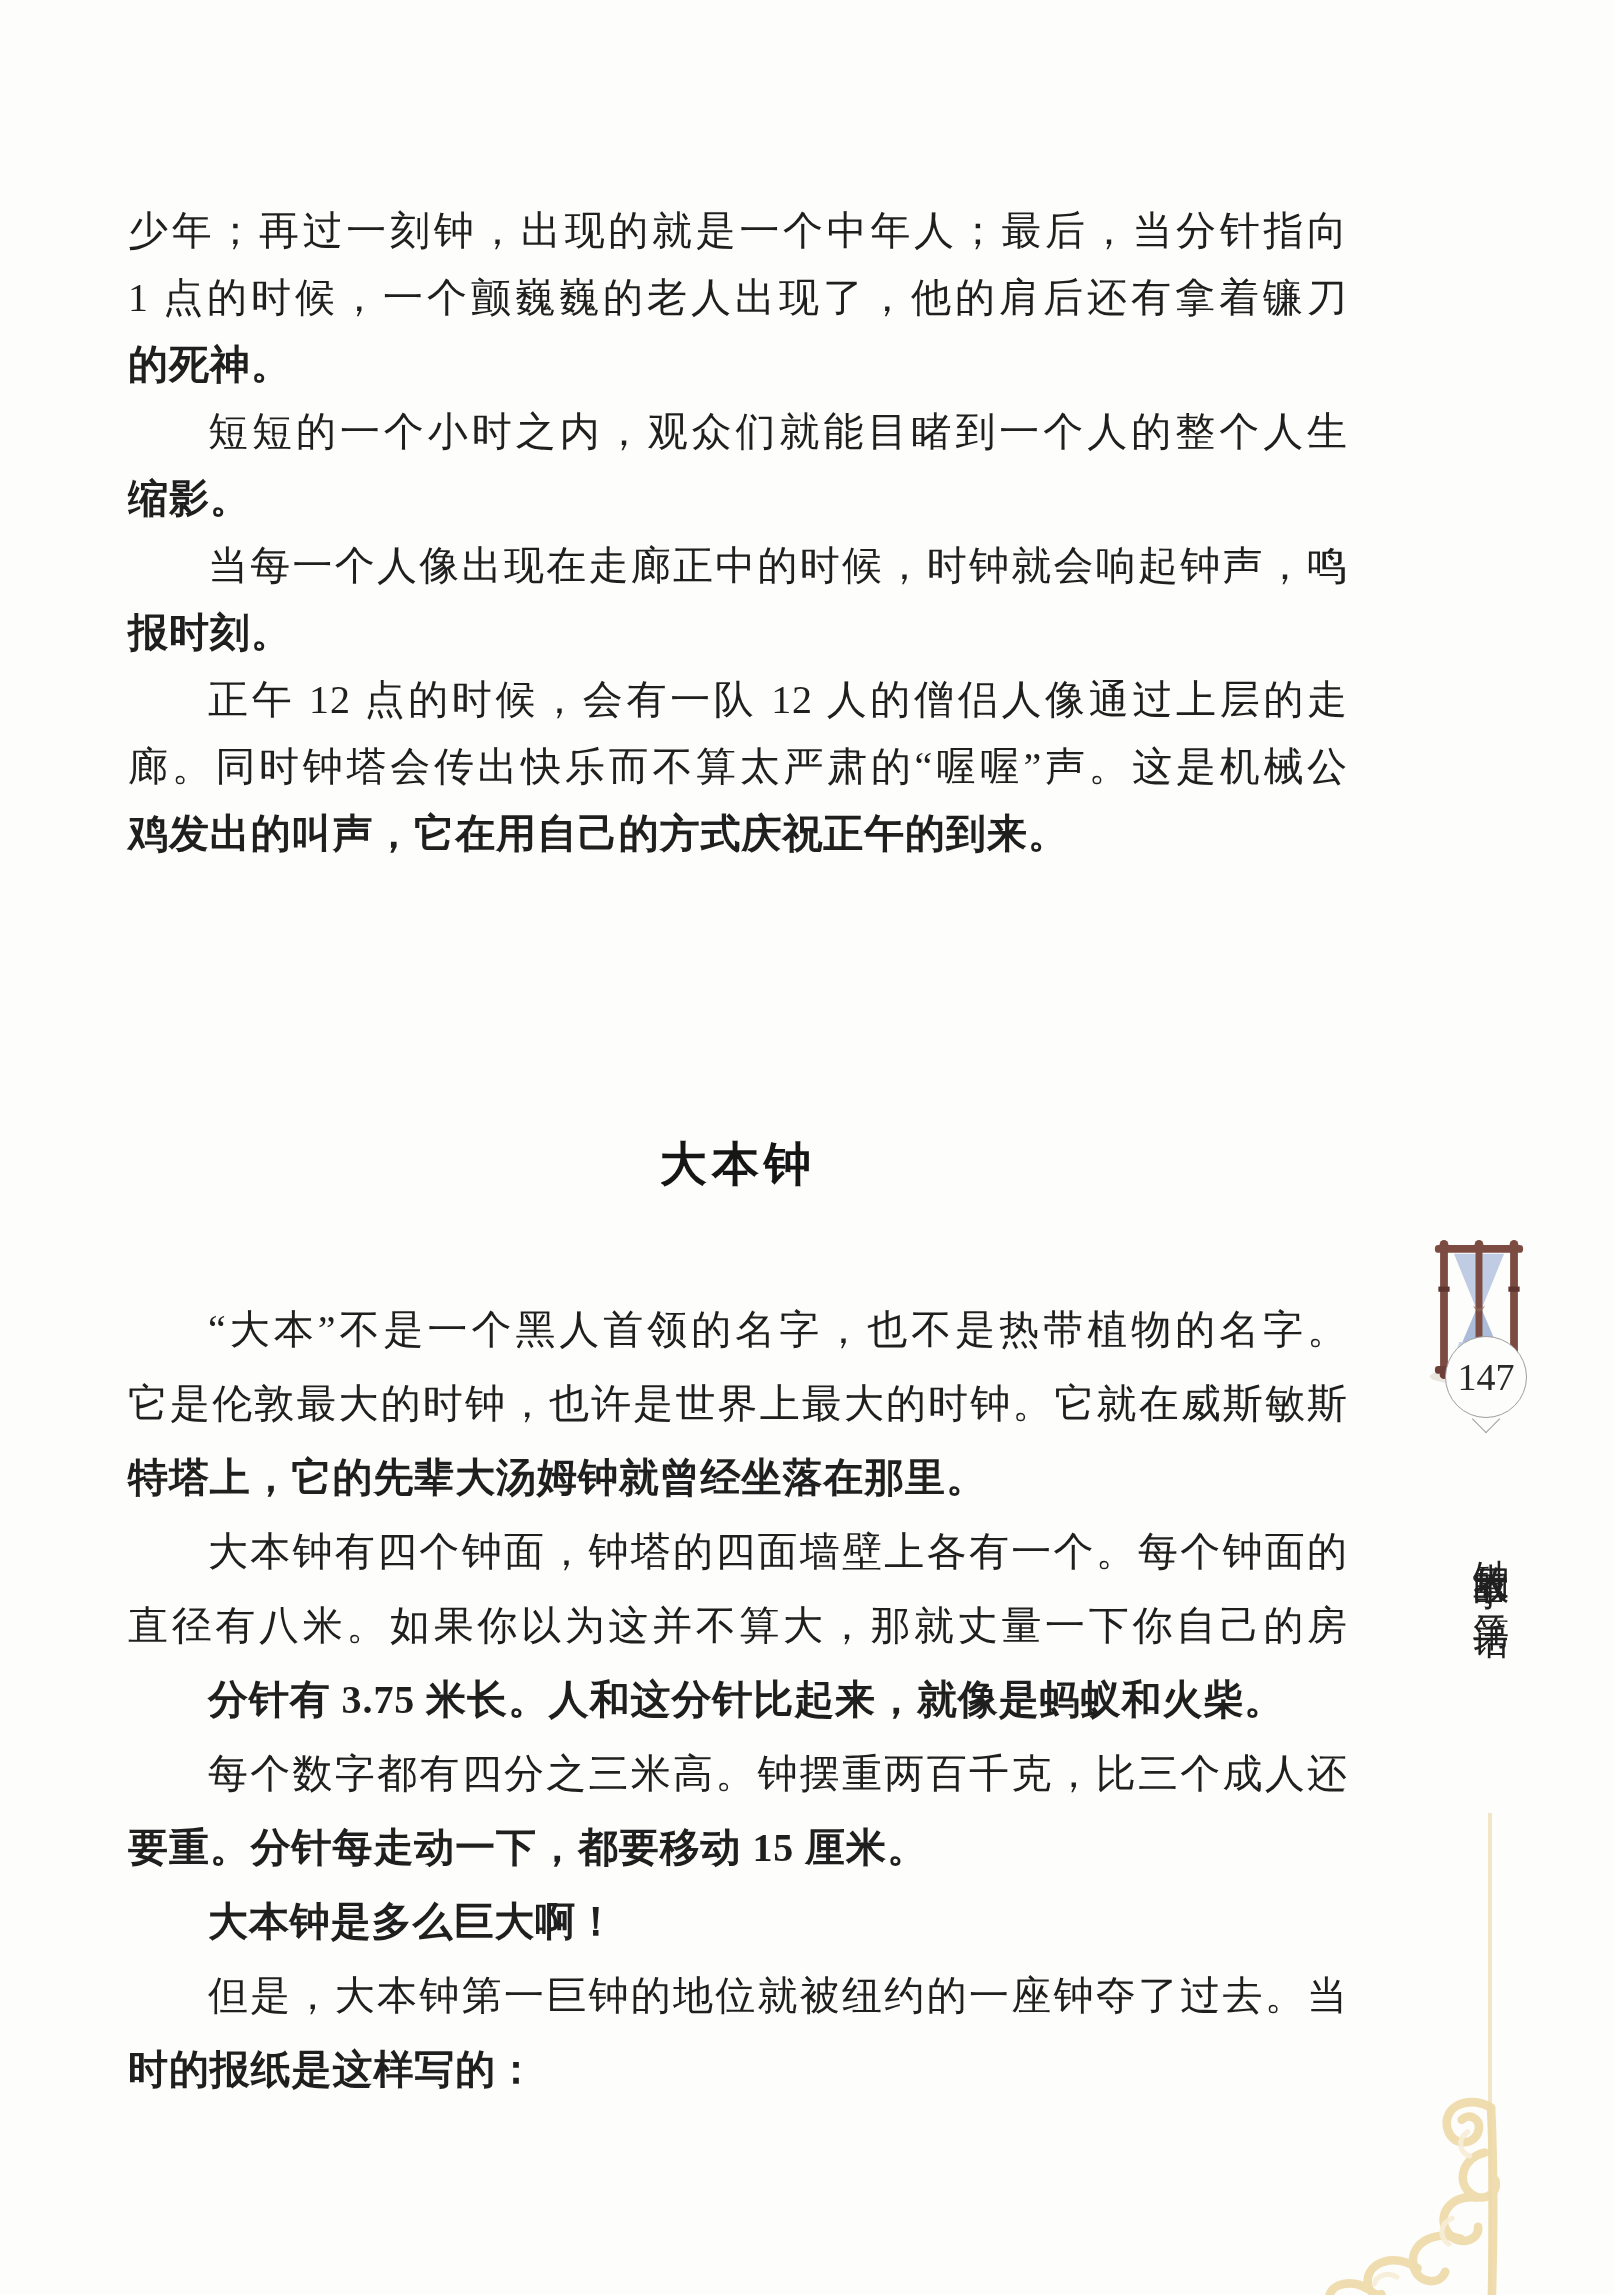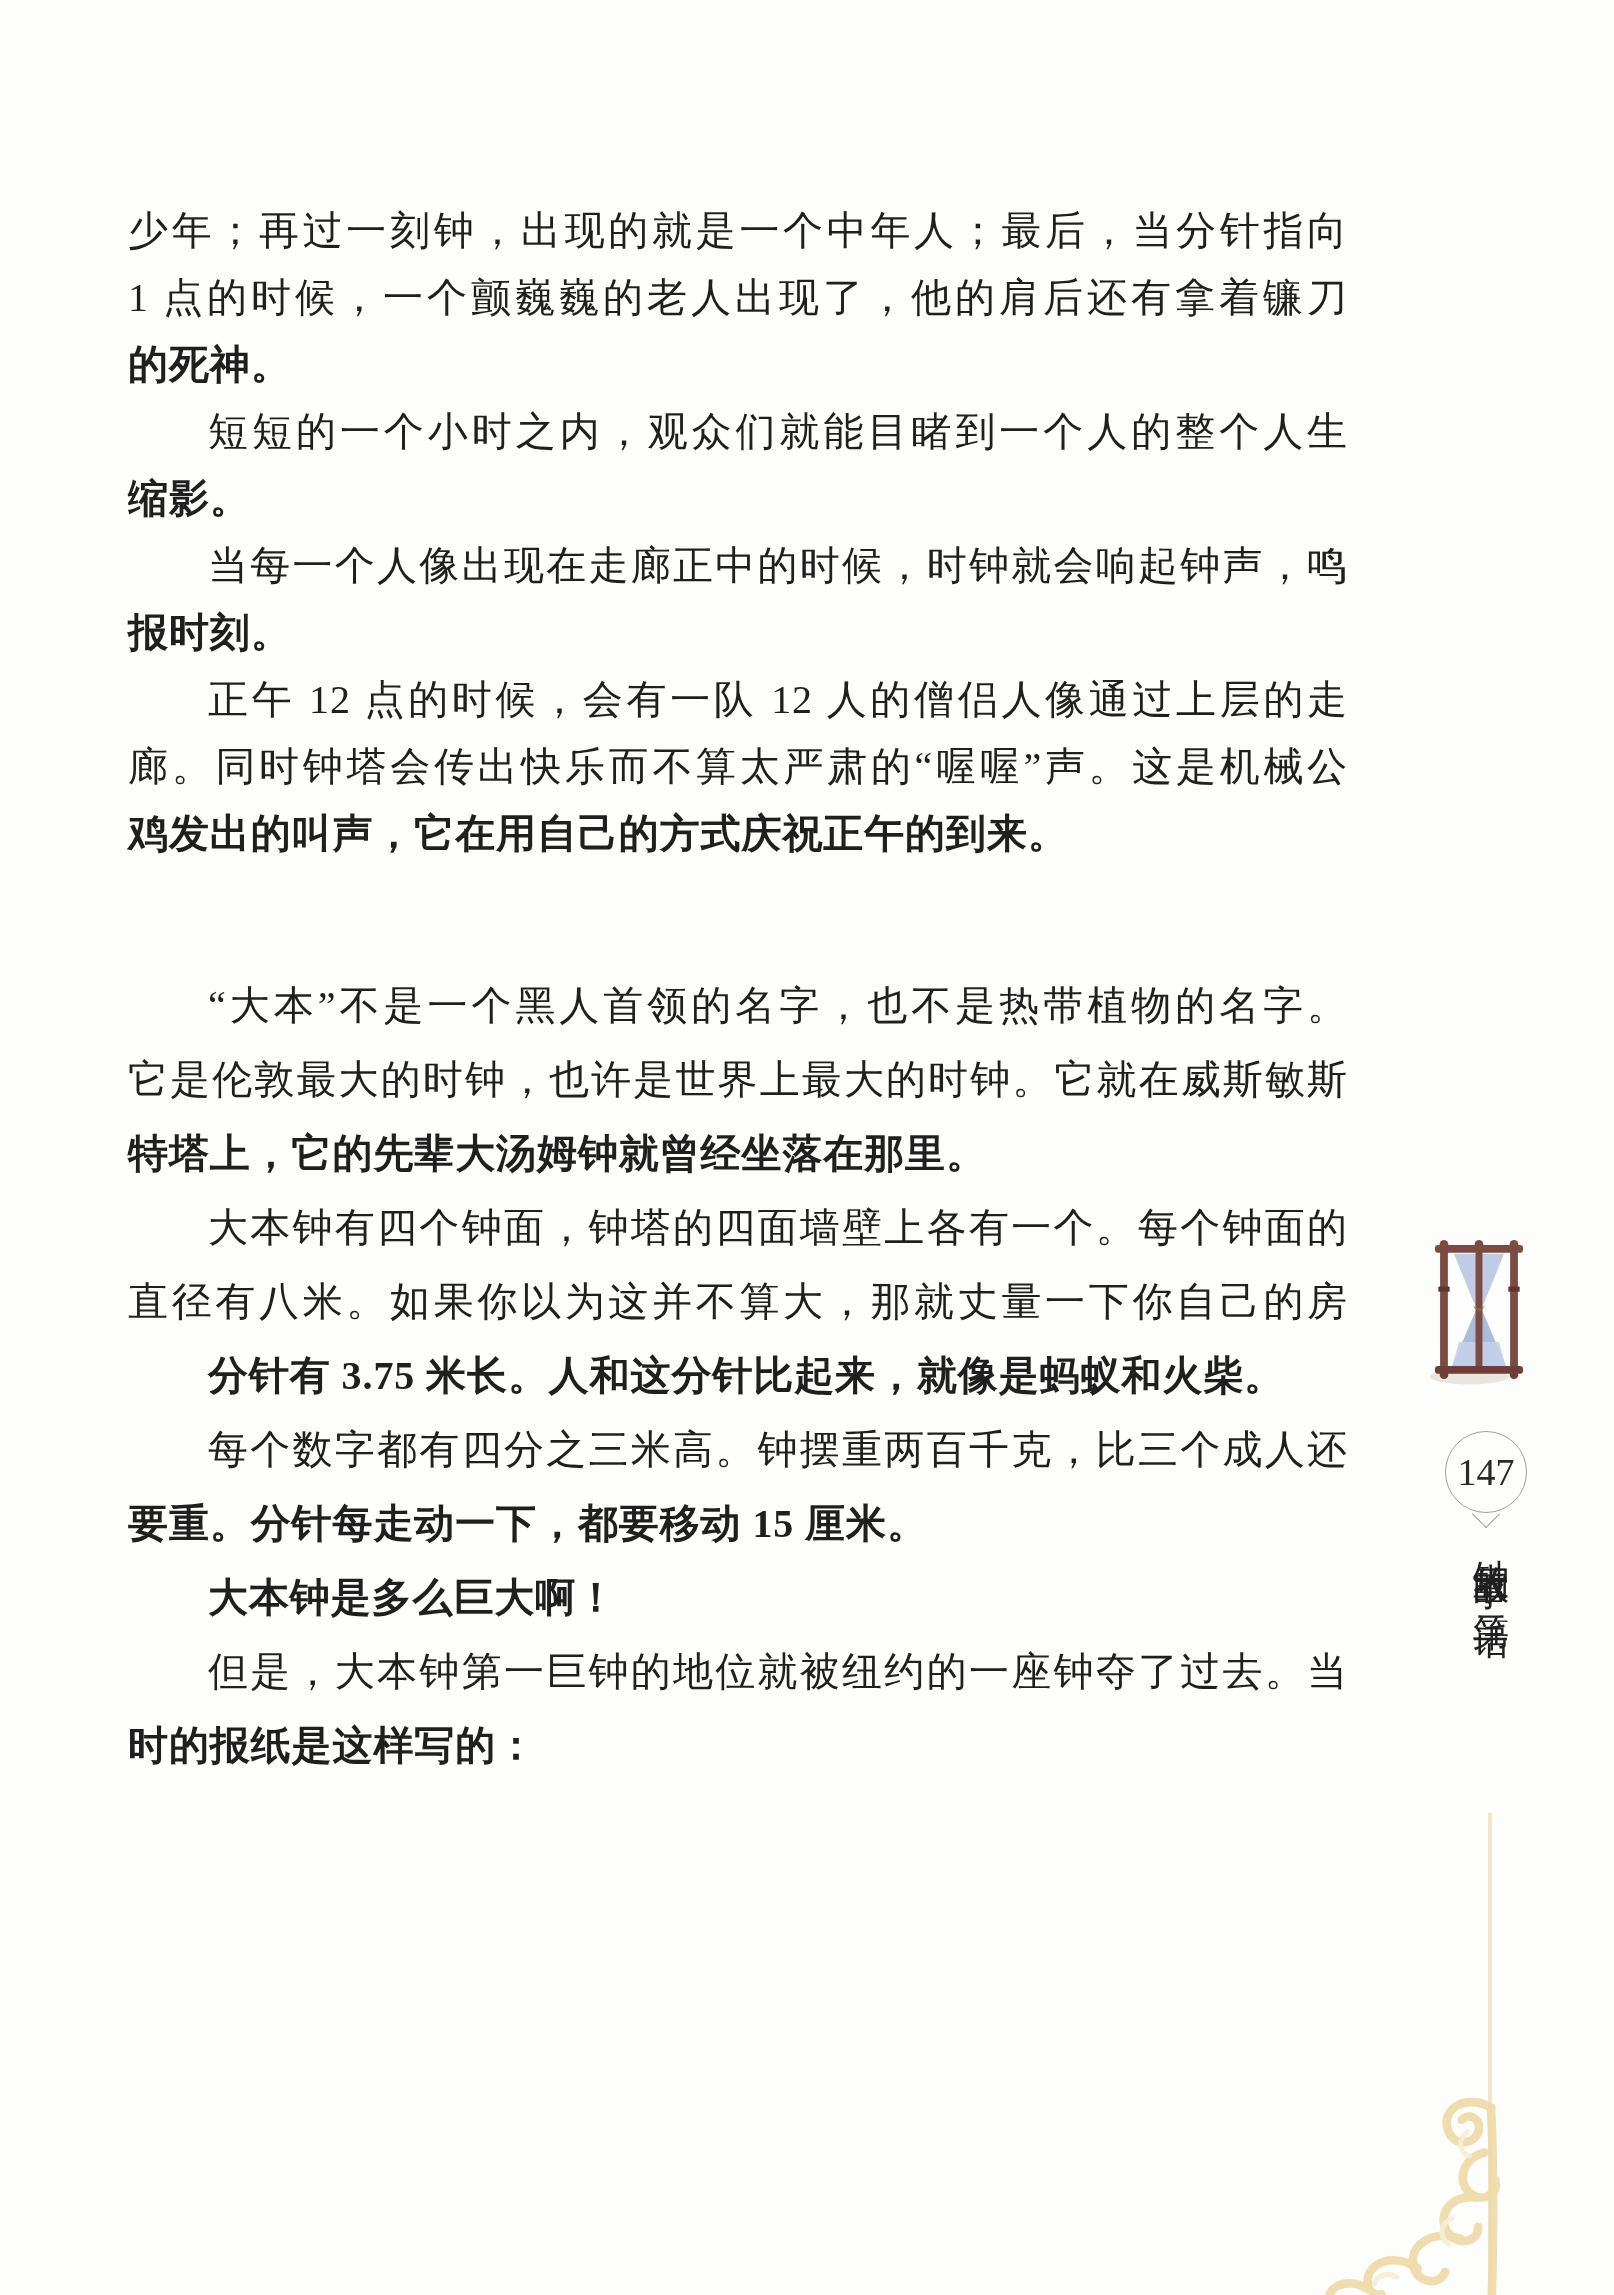--- a/index.html
+++ b/index.html
@@ -40,21 +40,21 @@
     color:#161616;
   }
   .sec2{margin-top:102px;}
 
   
   .hourglass{
     position:absolute;left:1428px;top:1238px;
     width:102px;height:149px;
   }
   .page-badge{
-    position:absolute;left:1445px;top:1431px;
+    position:absolute;left:1445px;top:1336px;
     width:83px;height:83px;
   }
   .badge-circle{
     width:80px;height:80px;
     border:1.7px solid #9e9e9e;
     border-radius:50%;
     background:#fdfdfc;
     display:flex;align-items:center;justify-content:center;
     font-size:38px;
     color:#2a2a2a;
@@ -103,20 +103,21 @@
       <div class="ln last">的死神。</div>
       <div class="ln full ind">短短的一个小时之内，观众们就能目睹到一个人的整个人生</div>
       <div class="ln last">缩影。</div>
       <div class="ln full ind">当每一个人像出现在走廊正中的时候，时钟就会响起钟声，鸣</div>
       <div class="ln last">报时刻。</div>
       <div class="ln full ind">正午 12 点的时候，会有一队 12 人的僧侣人像通过上层的走</div>
       <div class="ln full">廊。同时钟塔会传出快乐而不算太严肃的“喔喔”声。这是机械公</div>
       <div class="ln last">鸡发出的叫声，它在用自己的方式庆祝正午的到来。</div>
     </div>
 
+    <div class="heading">大本钟</div>
 
     <div class="sec2">
       <div class="ln full ind">“大本”不是一个黑人首领的名字，也不是热带植物的名字。</div>
       <div class="ln full">它是伦敦最大的时钟，也许是世界上最大的时钟。它就在威斯敏斯</div>
       <div class="ln last">特塔上，它的先辈大汤姆钟就曾经坐落在那里。</div>
       <div class="ln full ind">大本钟有四个钟面，钟塔的四面墙壁上各有一个。每个钟面的</div>
       <div class="ln full">直径有八米。如果你以为这并不算大，那就丈量一下你自己的房</div>
       <div class="ln last ind">分针有 3.75 米长。人和这分针比起来，就像是蚂蚁和火柴。</div>
       <div class="ln full ind">每个数字都有四分之三米高。钟摆重两百千克，比三个成人还</div>
       <div class="ln last">要重。分针每走动一下，都要移动 15 厘米。</div>

